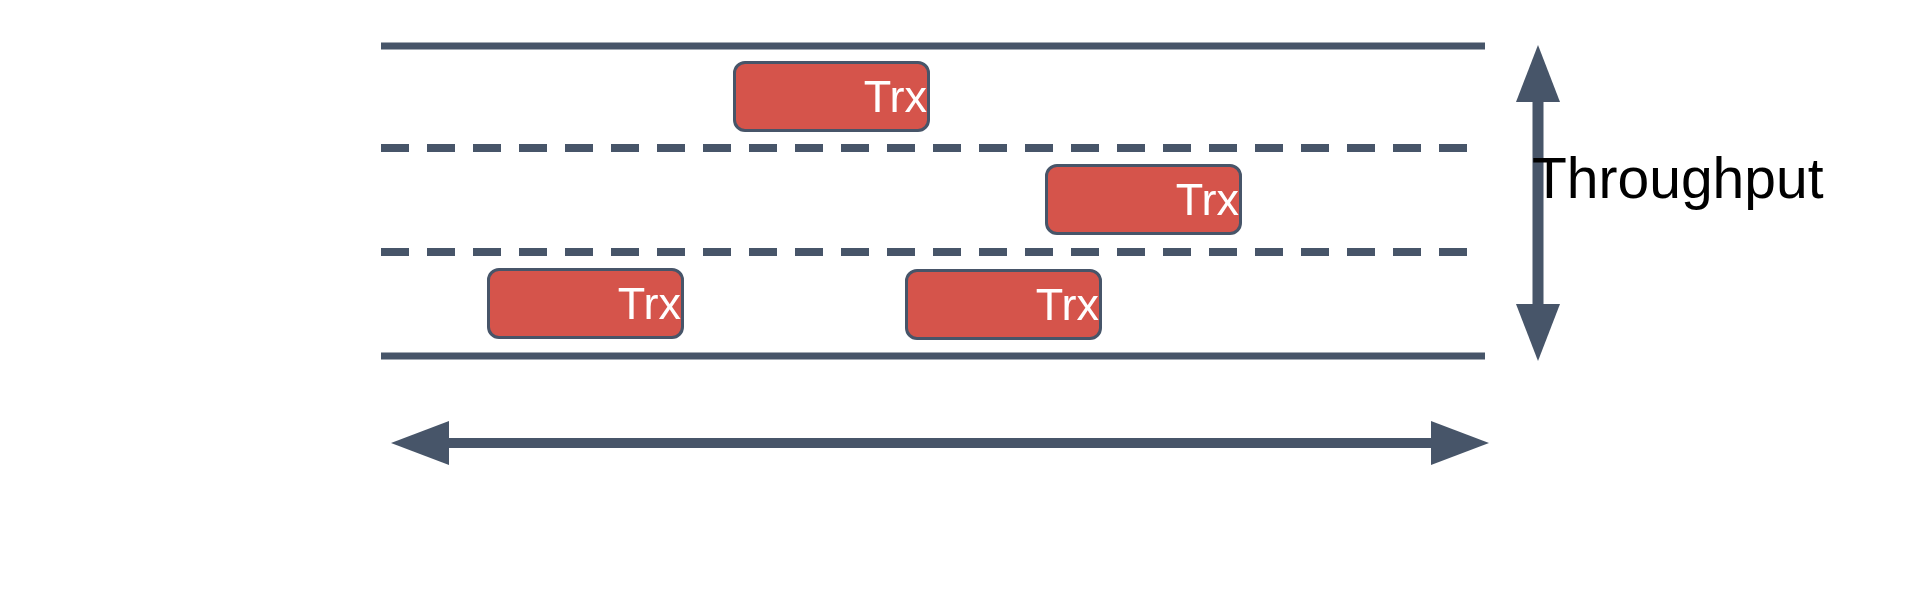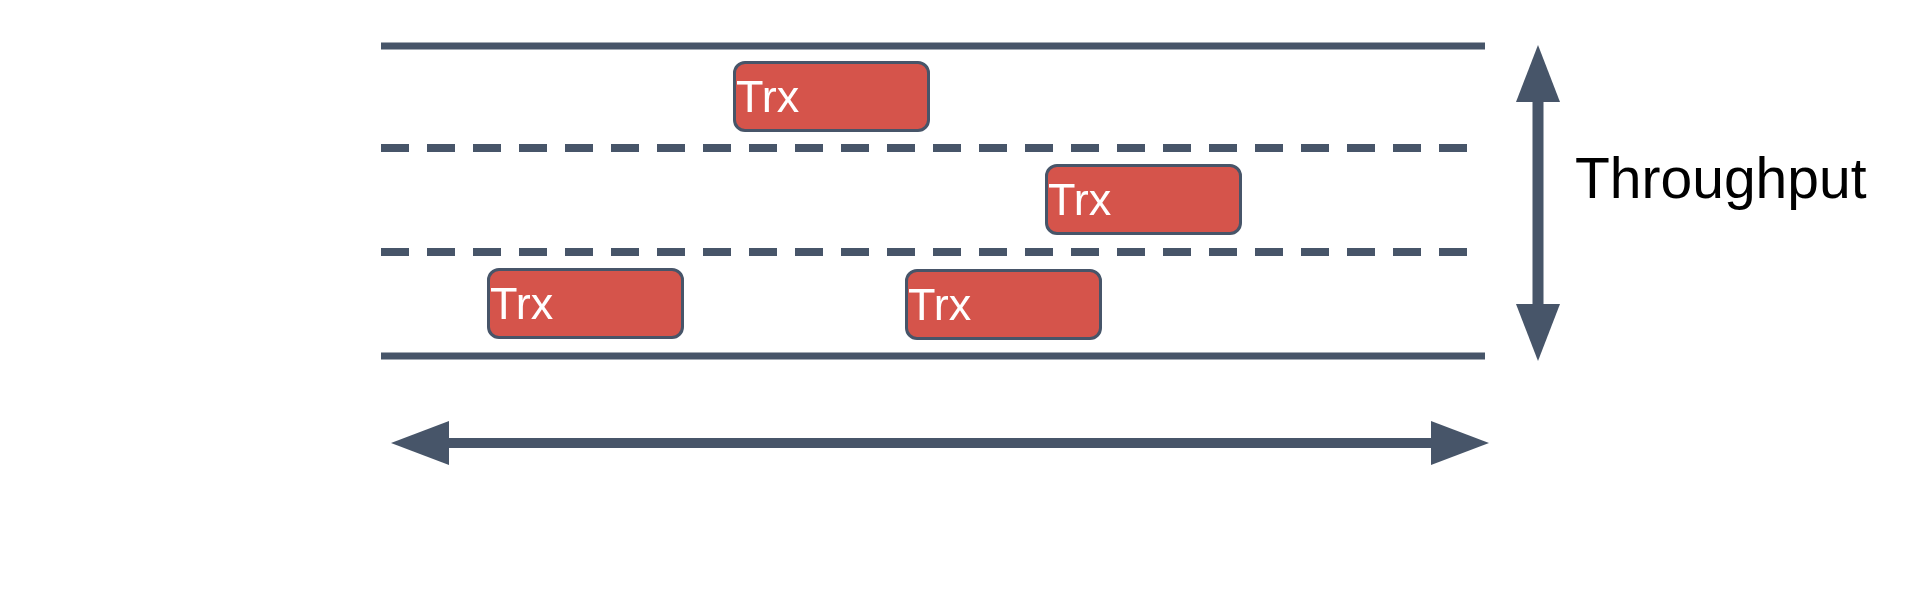--- a/index.html
+++ b/index.html
@@ -50,35 +50,35 @@
   .trx-box {
     position: absolute;
     width: 197px;
     height: 71px;
     box-sizing: border-box;
     background: var(--red, #d5544b);
     border: 3px solid var(--slate, #475569);
     border-radius: 12px;
     display: flex;
     align-items: center;
-    justify-content: flex-start;
+    justify-content: flex-end;
   }
   .trx-box span {
     color: var(--trx-text, #ffffff);
     font-size: 45px;
     line-height: 1;
   }
   .axis-label {
     position: absolute;
     color: var(--text, #000000);
     line-height: 1;
     white-space: nowrap;
   }
   .throughput-label {
-    left: 1575px;
+    left: 1532px;
     top: 150px;
     font-size: 57px;
   }
   .finality-label {
     left: 740px;
     top: 508px;
     font-size: 60px;
   }
 </style>
 </head>

